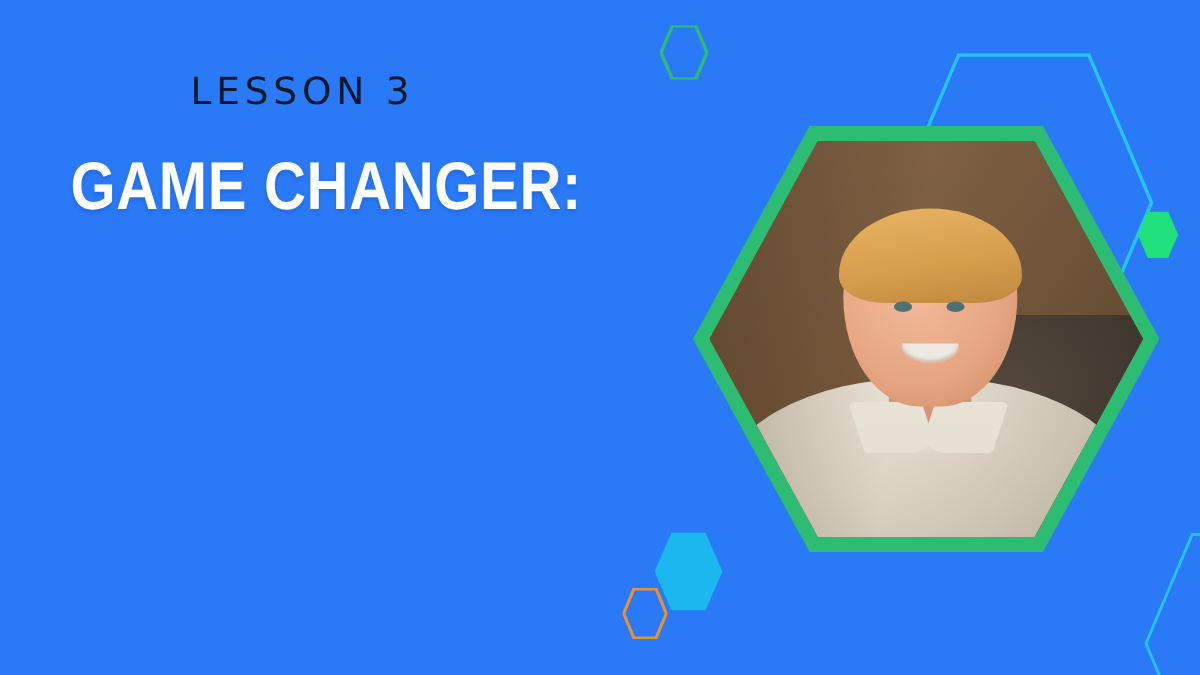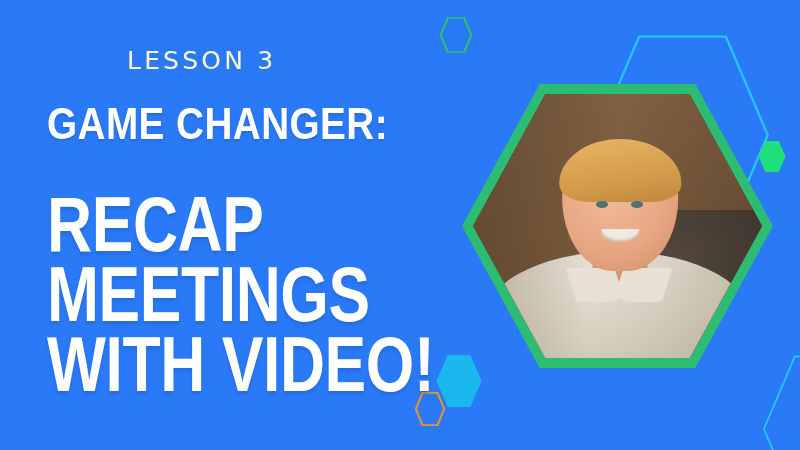--- a/index.html
+++ b/index.html
@@ -90,21 +90,21 @@
   }
 
   #lesson-label {
     position: absolute;
     left: 127px;
     top: 48px;
     font-family: "DejaVu Sans", sans-serif;
     font-size: 25px;
     font-weight: 500;
     letter-spacing: 3.2px;
-    color: #fef9c3;
+    color: #0f172a;
     white-space: nowrap;
     line-height: 1;
   }
 
   #subtitle {
     position: absolute;
     left: 47px;
     top: 101px;
     font-family: "Liberation Sans Narrow", "Liberation Sans", sans-serif;
     font-size: 45px;
@@ -352,25 +352,20 @@
       <polygon points="25,1 75,1 99,57.5 75,114 25,114 1,57.5" fill="none" stroke="#25c6f5" stroke-width="1.4"></polygon>
     </svg>
   </div>
 
   <div id="text-block">
 
     <div id="lesson-label">LESSON 3</div>
 
     <div id="subtitle">GAME CHANGER:</div>
 
-    <div id="headline">
-      <div class="hl-line">RECAP</div>
-      <div class="hl-line">MEETINGS</div>
-      <div class="hl-line">WITH VIDEO!</div>
-    </div>
 
   </div>
 
   <div id="photo-hex-wrap">
     <div id="photo-hex-border" class="hex-clip"></div>
     <div id="photo-hex-inner" class="hex-clip">
       <div id="photo-scene">
         <div id="photo-wall"></div>
         <div id="photo-wall-shade"></div>
         <div id="photo-chair"></div>

